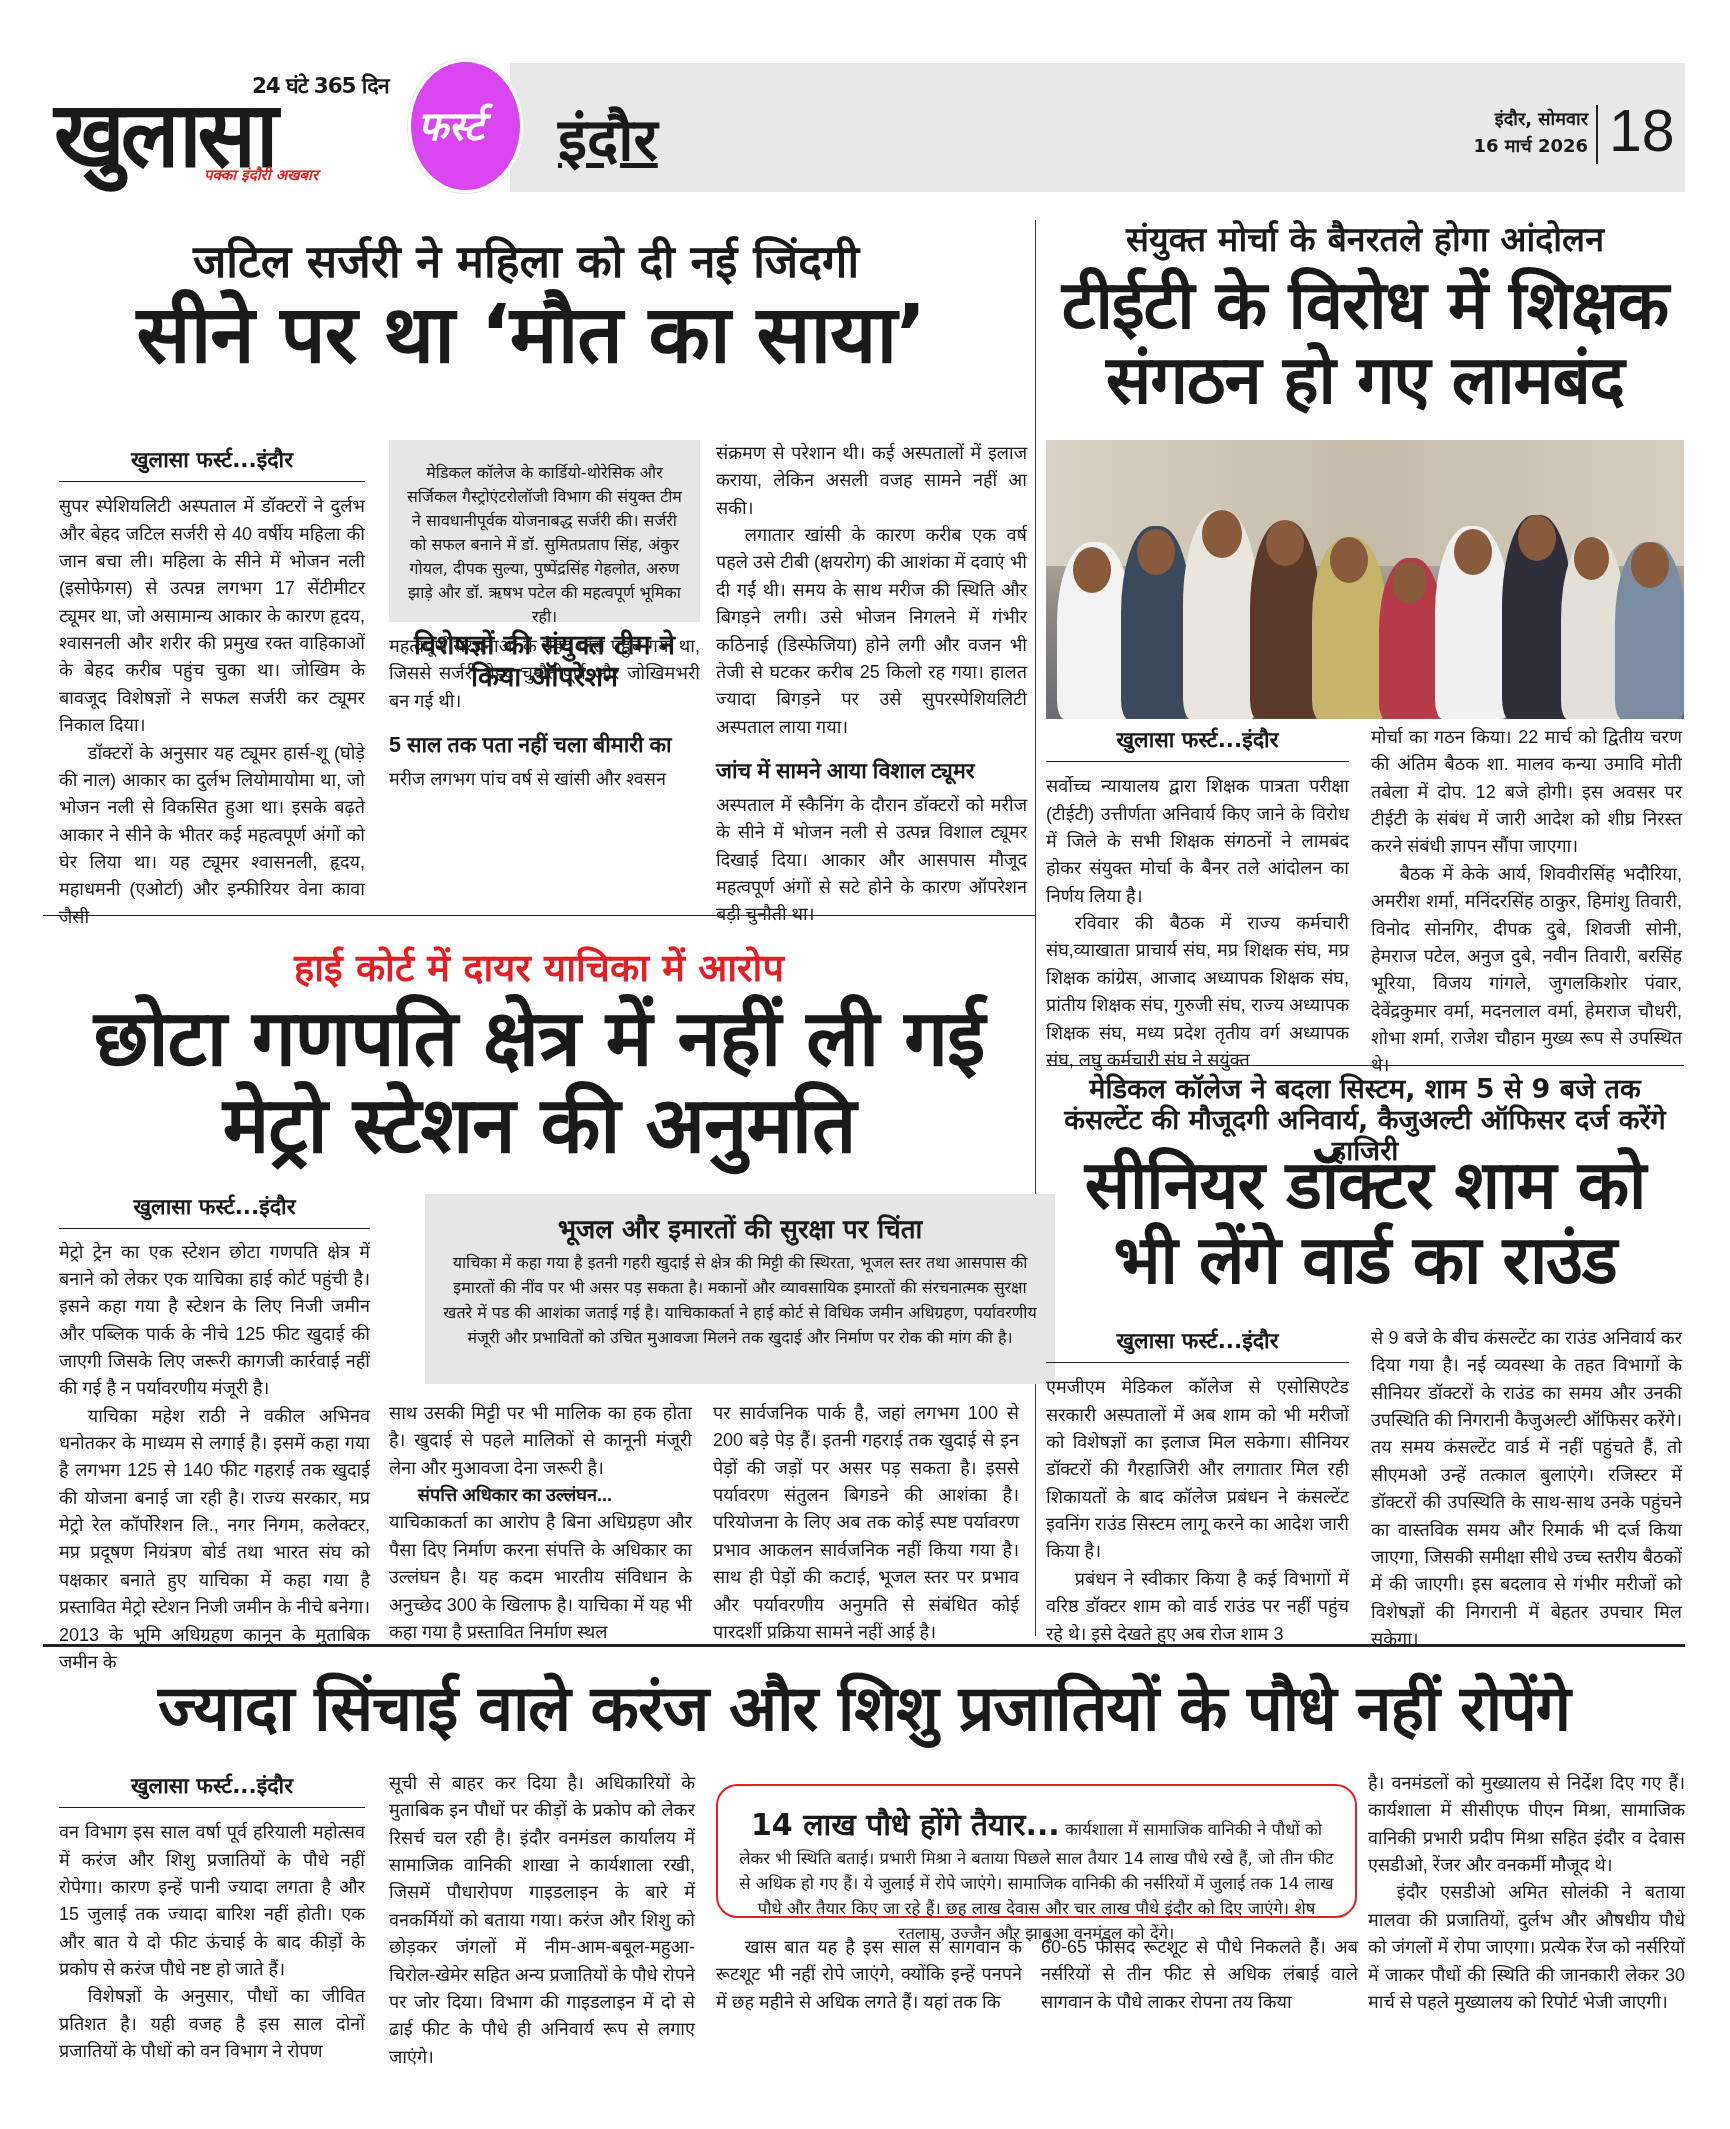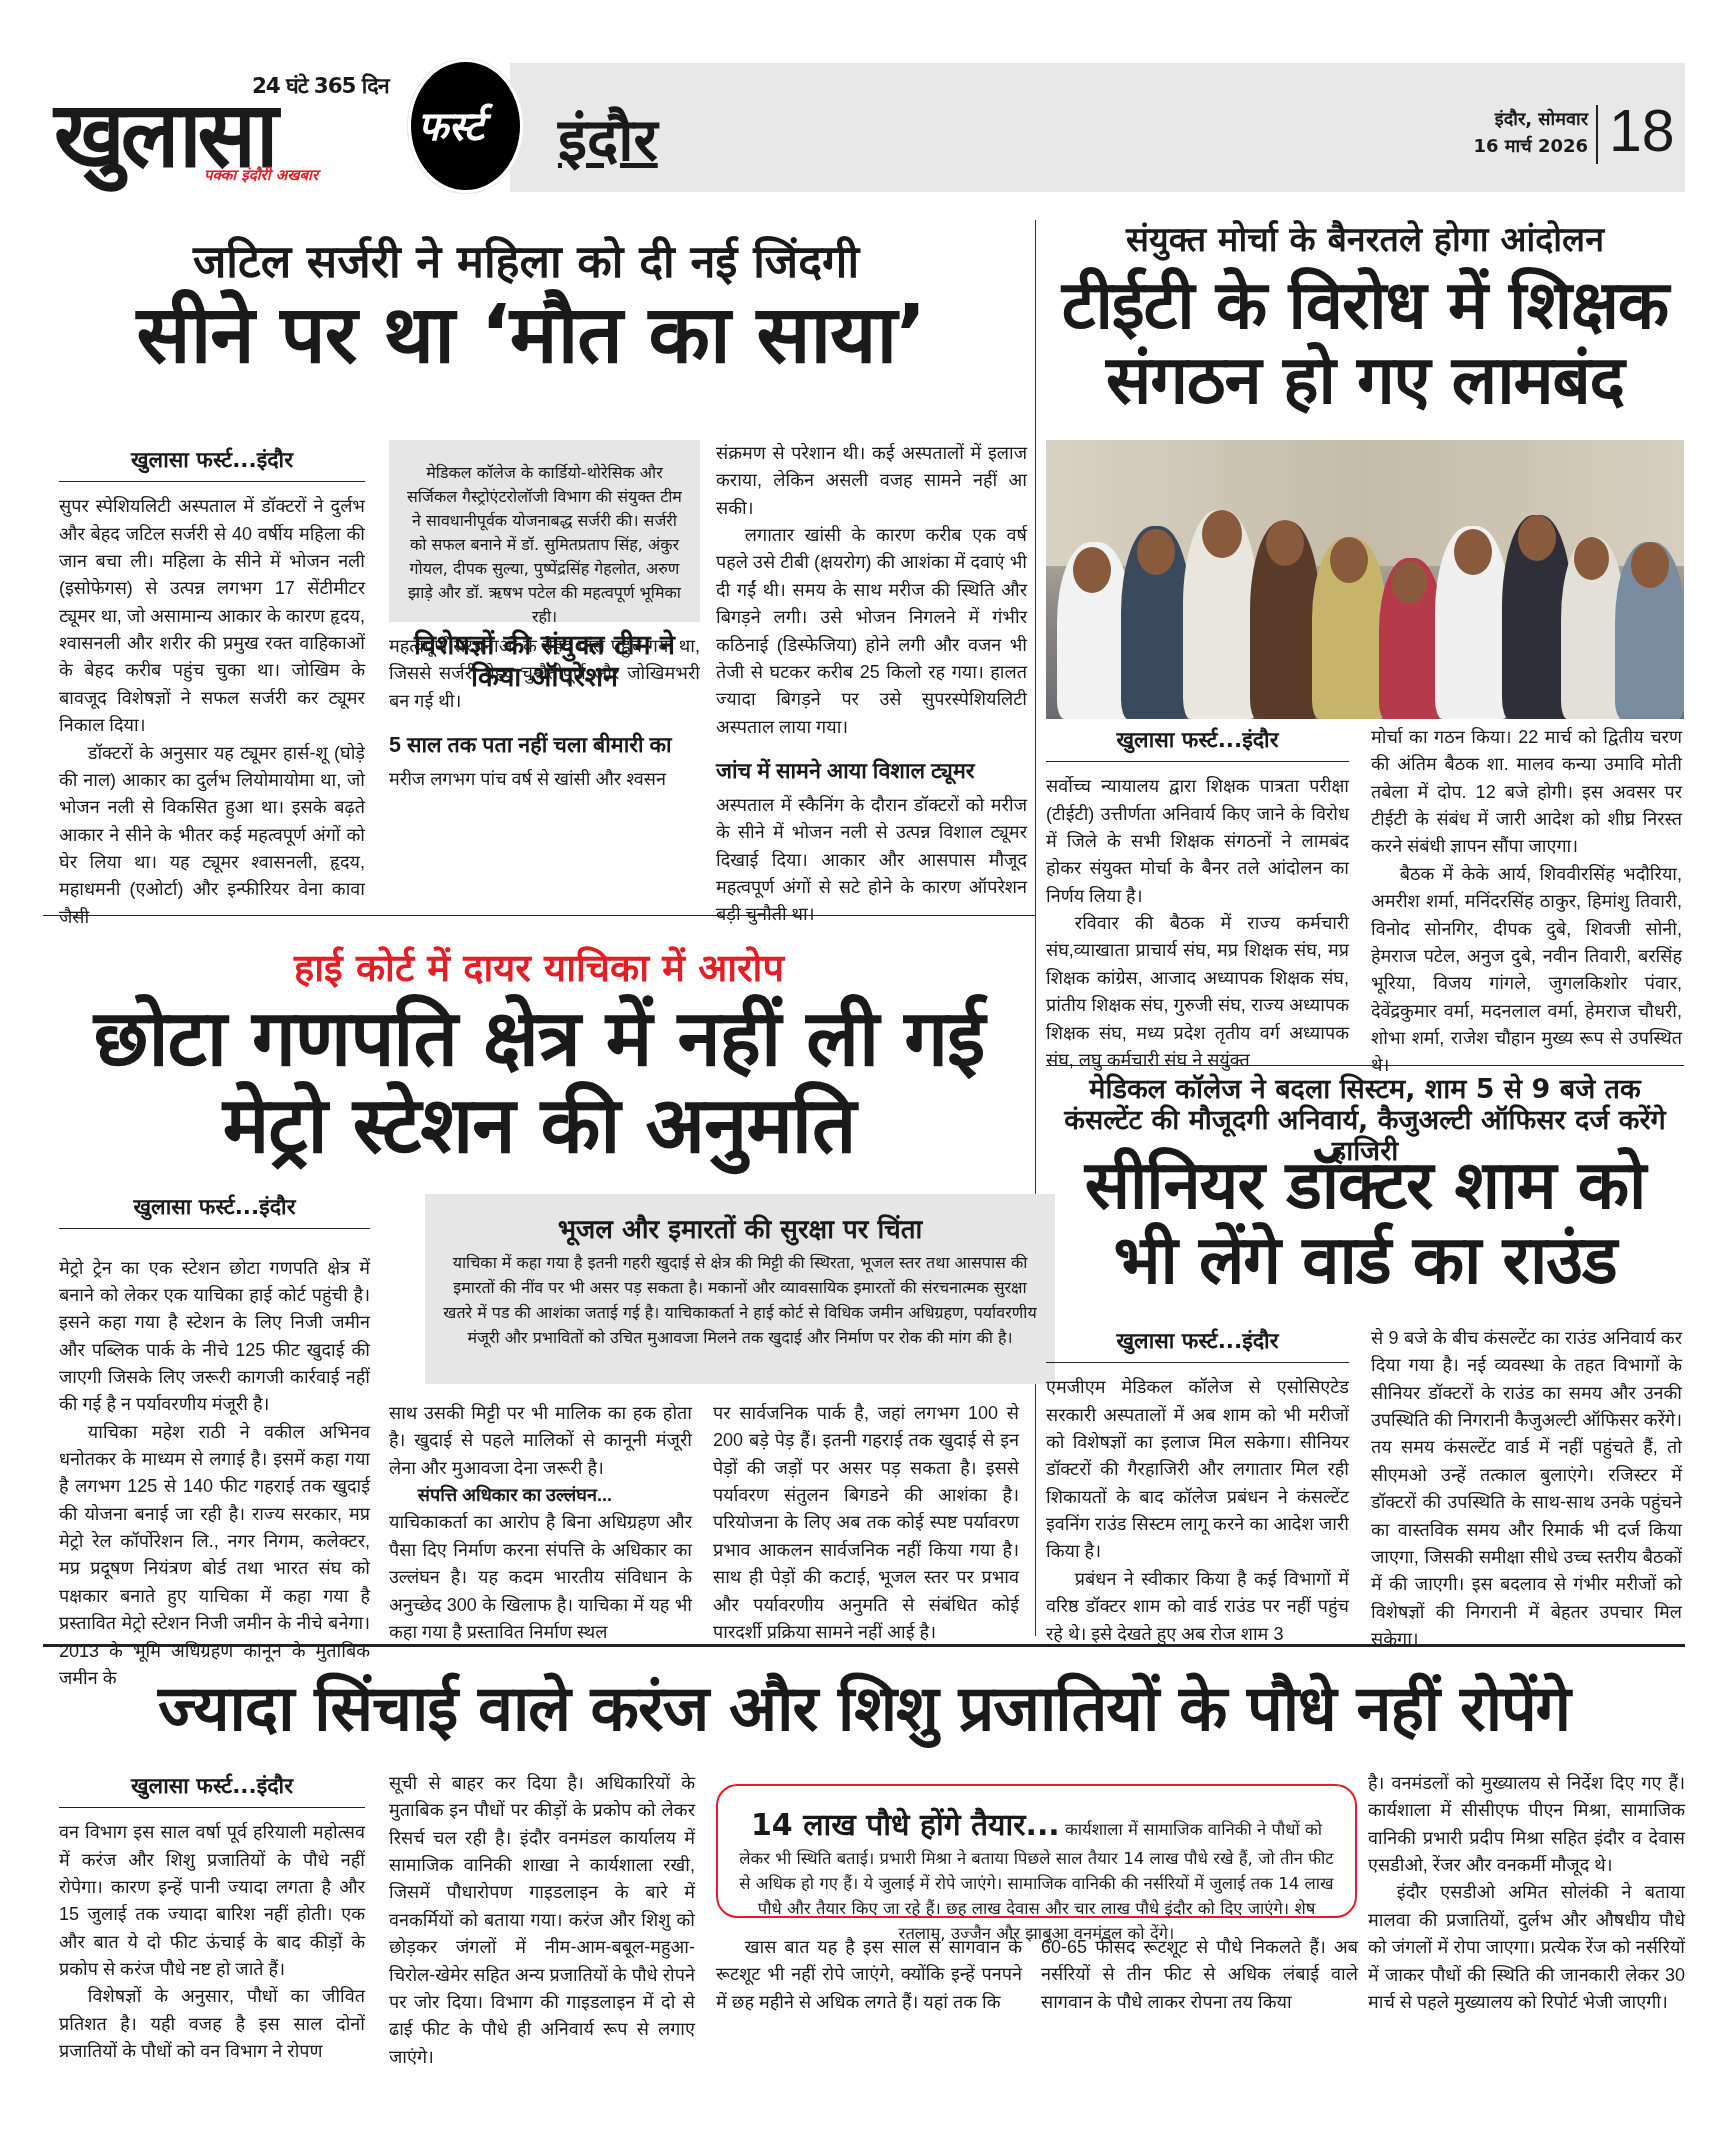--- a/index.html
+++ b/index.html
@@ -5,21 +5,21 @@
   * { box-sizing: border-box; margin: 0; padding: 0; }
   html, body { width: 1730px; height: 2129px; background: #ffffff; overflow: hidden; }
   body { font-family: "DejaVu Sans", sans-serif; color: #1a1a1a; position: relative; }
 
   
   .masthead { position: absolute; left: 0; top: 59px; width: 1730px; height: 134px; }
   .mast-band { position: absolute; left: 510px; top: 4.3px; width: 1175px; height: 129px; background: #e8e8e8; }
   .logo-tag { position: absolute; left: 252px; top: 10.7px; font-size: 21.5px; font-weight: 700; letter-spacing: -1.1px; }
   .logo-main { position: absolute; left: 54px; top: 29.5px; font-size: 91px; font-weight: 900; letter-spacing: -4.3px; line-height: 1; transform: scaleX(0.95); transform-origin: left; }
   .logo-sub { position: absolute; left: 204px; top: 105px; font-size: 15px; color: #e31e24; font-weight: 700; font-style: italic; }
-  .logo-circle { position: absolute; left: 408px; top: 0; width: 115px; height: 134px; border-radius: 50%; background: #000000; border: 3.2px solid #fff; box-shadow: 0 0 0 1.1px #e8e8e8; }
+  .logo-circle { position: absolute; left: 408px; top: 0; width: 115px; height: 134px; border-radius: 50%; background: #d946ef; border: 3.2px solid #fff; box-shadow: 0 0 0 1.1px #e8e8e8; }
   .logo-circle span { position: absolute; left: 6.4px; top: 35px; font-size: 40px; font-weight: 700; color: #fff; font-style: italic; }
   .edition { position: absolute; left: 558px; top: 38px; font-size: 59px; font-weight: 900; text-decoration: underline; }
   .dateline { position: absolute; left: 1465px; top: 46px; text-align: right; font-size: 18px; font-weight: 700; line-height: 1.5; width: 123px; }
   .page-sep { position: absolute; left: 1596px; top: 46px; width: 1.6px; height: 59px; background: #222; }
   .page-no { position: absolute; left: 1609px; top: 38px; font-size: 59px; font-weight: 300; font-family: "Liberation Sans", sans-serif; }
 
   
   .abs { position: absolute; }
   .kicker { font-weight: 800; text-align: center; line-height: 1.15; }
   .headline { font-weight: 900; text-align: center; line-height: 1.12; letter-spacing: -1.1px; }
@@ -135,21 +135,21 @@
     <p class="ind">बैठक में केके आर्य, शिववीरसिंह भदौरिया, अमरीश शर्मा, मनिंदरसिंह ठाकुर, हिमांशु तिवारी, विनोद सोनगिर, दीपक दुबे, शिवजी सोनी, हेमराज पटेल, अनुज दुबे, नवीन तिवारी, बरसिंह भूरिया, विजय गांगले, जुगलकिशोर पंवार, देवेंद्रकुमार वर्मा, मदनलाल वर्मा, हेमराज चौधरी, शोभा शर्मा, राजेश चौहान मुख्य रूप से उपस्थित थे।</p>
   </div>
 </section>
 
 <section>
   <div class="abs kicker red" style="left:43px;top:947px;width:992px;font-size:38px;">हाई कोर्ट में दायर याचिका में आरोप</div>
   <div class="abs headline" style="left:43px;top:995px;width:992px;font-size:78px;">छोटा गणपति क्षेत्र में नहीं ली गई मेट्रो स्टेशन की अनुमति</div>
 
   <div class="abs" style="left:59px;top:1191px;width:311px;">
     <div class="byline">खुलासा फर्स्ट...इंदौर</div>
-    <div class="body-col" style="margin-top:26px;">
+    <div class="body-col" style="margin-top:10px;">
       <p>मेट्रो ट्रेन का एक स्टेशन छोटा गणपति क्षेत्र में बनाने को लेकर एक याचिका हाई कोर्ट पहुंची है। इसने कहा गया है स्टेशन के लिए निजी जमीन और पब्लिक पार्क के नीचे 125 फीट खुदाई की जाएगी जिसके लिए जरूरी कागजी कार्रवाई नहीं की गई है न पर्यावरणीय मंजूरी है।</p>
       <p class="ind">याचिका महेश राठी ने वकील अभिनव धनोतकर के माध्यम से लगाई है। इसमें कहा गया है लगभग 125 से 140 फीट गहराई तक खुदाई की योजना बनाई जा रही है। राज्य सरकार, मप्र मेट्रो रेल कॉर्पोरेशन लि., नगर निगम, कलेक्टर, मप्र प्रदूषण नियंत्रण बोर्ड तथा भारत संघ को पक्षकार बनाते हुए याचिका में कहा गया है प्रस्तावित मेट्रो स्टेशन निजी जमीन के नीचे बनेगा। 2013 के भूमि अधिग्रहण कानून के मुताबिक जमीन के</p>
     </div>
   </div>
 
   <div class="abs graybox" style="left:389px;top:1194px;width:630px;height:190px;padding:16px 16px;margin-left:36px;">
     <div style="font-size:26px;font-weight:800;">भूजल और इमारतों की सुरक्षा पर चिंता</div>
     <div style="font-size:16px;line-height:1.55;margin-top:5.4px;">याचिका में कहा गया है इतनी गहरी खुदाई से क्षेत्र की मिट्टी की स्थिरता, भूजल स्तर तथा आसपास की इमारतों की नींव पर भी असर पड़ सकता है। मकानों और व्यावसायिक इमारतों की संरचनात्मक सुरक्षा खतरे में पड की आशंका जताई गई है। याचिकाकर्ता ने हाई कोर्ट से विधिक जमीन अधिग्रहण, पर्यावरणीय मंजूरी और प्रभावितों को उचित मुआवजा मिलने तक खुदाई और निर्माण पर रोक की मांग की है।</div>
   </div>
 

